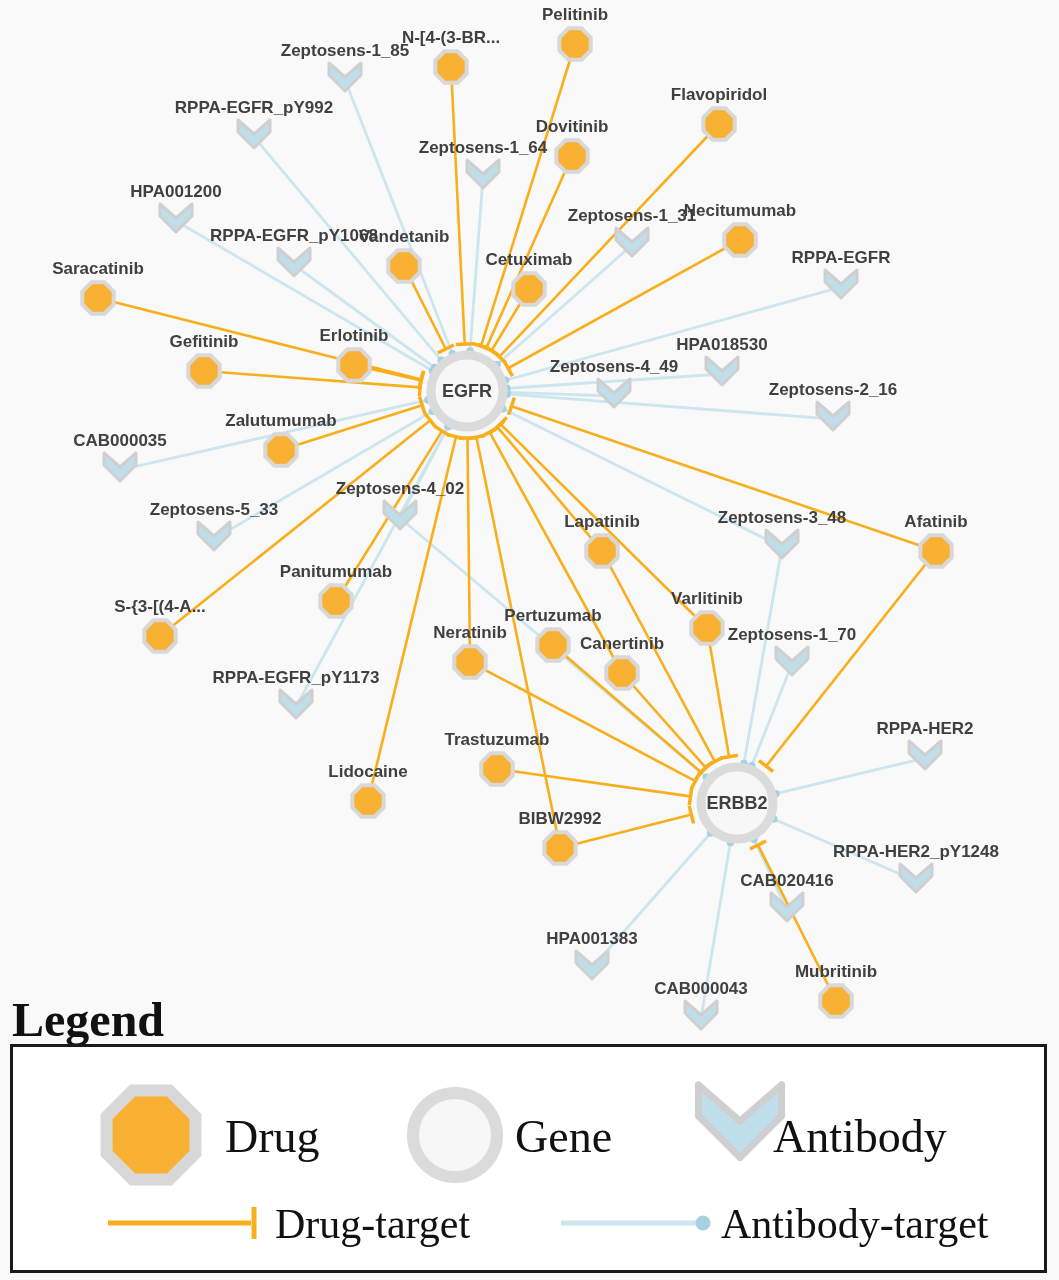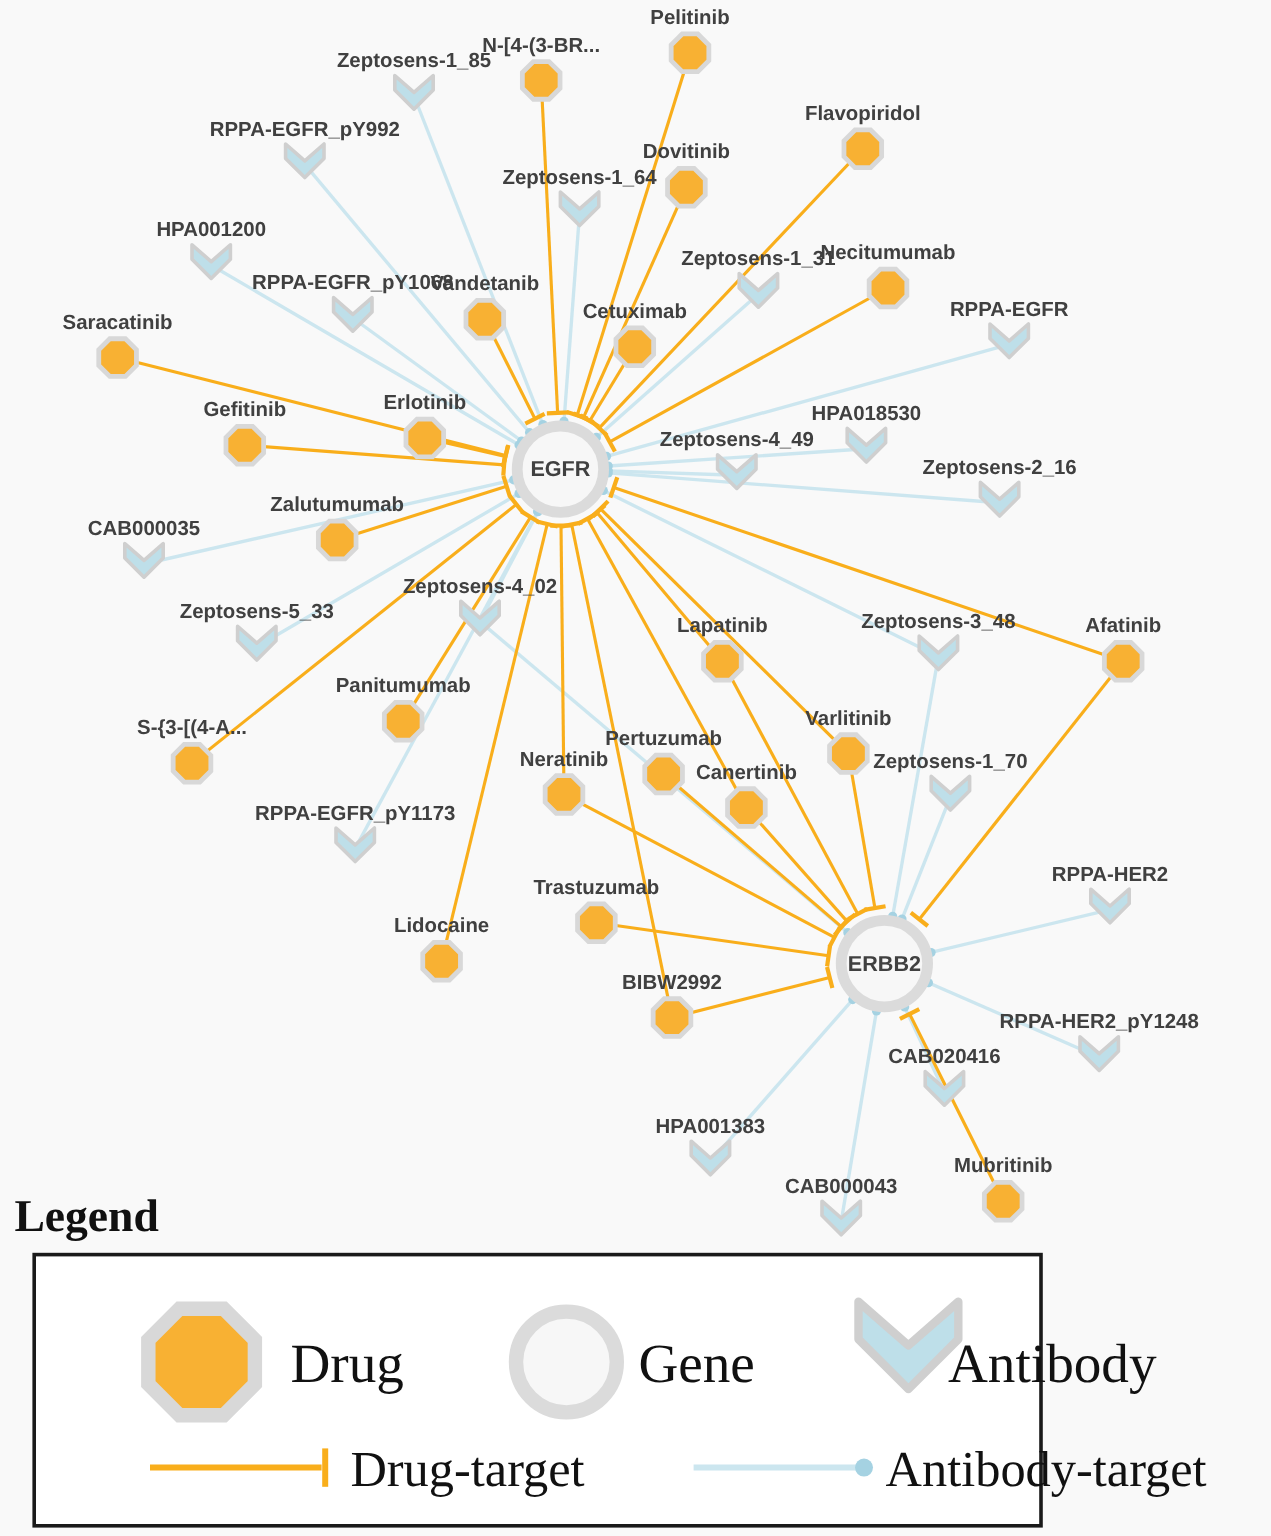--- a/index.html
+++ b/index.html
@@ -21,25 +21,25 @@
   .gene-shape     { fill: var(--gene-fill); stroke: var(--gene-stroke); stroke-width:9; }
   .antibody-shape { fill: var(--antibody-fill); stroke: var(--antibody-stroke); stroke-width:3; stroke-linejoin:round; }
 
   .node-label { font-family:"Liberation Sans",sans-serif; font-weight:bold; font-size:17px;
                 fill: var(--label-color); text-anchor:middle; }
   .gene-label { font-family:"Liberation Sans",sans-serif; font-weight:bold; font-size:18px;
                 fill: var(--label-color); text-anchor:middle; }
 
   #legend-title {
     position:absolute; left:12px; top:992px;
-    font-family:"Liberation Serif", serif; font-weight:bold; font-size:38px;
+    font-family:"Liberation Serif", serif; font-weight:bold; font-size:48px;
     color: var(--legend-text, #111);
   }
   #legend-box {
-    position:absolute; left:27px; top:1044px; width:842px; height:229px;
+    position:absolute; left:10px; top:1044px; width:1037px; height:229px;
     background:#ffffff; border:3px solid #1a1a1a;
   }
   .legend-oct  { stroke-width:12; }
   .legend-gene { stroke-width:12; }
   .legend-chev { stroke-width:7; }
   .legend-label, .legend-label2 {
     font-family:"Liberation Serif", serif; fill: var(--legend-text, #111);
   }
   .legend-label  { font-size:46px; }
   .legend-label2 { font-size:42px; }

